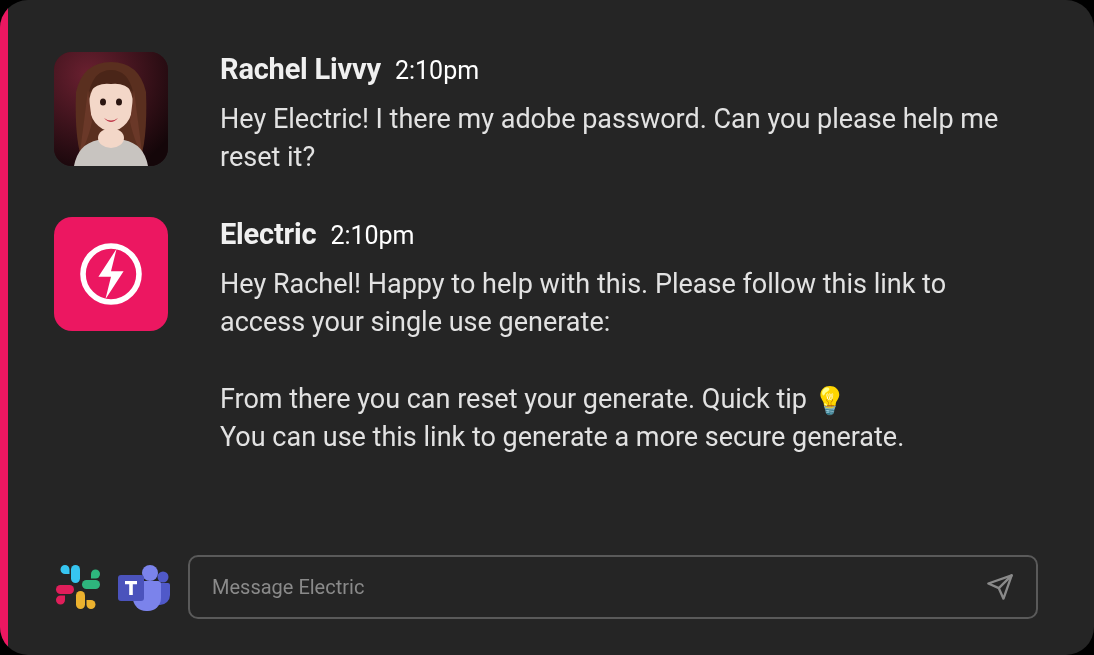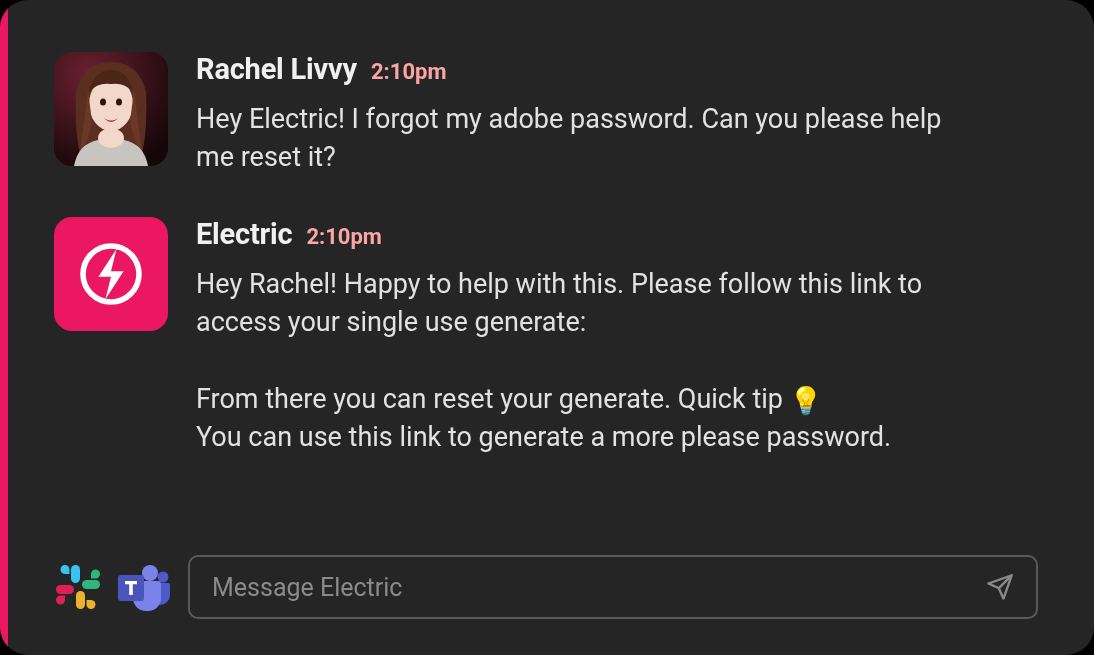--- a/index.html
+++ b/index.html
@@ -50,37 +50,36 @@
     background: radial-gradient(circle at 30% 20%, #4a1820 0%, #1a0a0f 100%);
   }
   .avatar.user svg { width:100%; height:100%; display:block; }
   .avatar.bot {
     background: #ec1761;
     display: flex;
     align-items: center;
     justify-content: center;
   }
   .avatar.bot svg { width: 70px; height: 70px; }
-  .msg-body { flex:1; }
+  .msg-body { flex:1;margin-left:24px; }
   .msg-head {
     display: flex;
     align-items: baseline;
     gap: 14px;
     margin-bottom: 14px;
   }
   .msg-name {
     font-size: 29px;
     font-weight: 700;
     color: #f0f0f0;
     letter-spacing: -0.2px;
   }
   .msg-time {
-    font-size: 22px;
-    color: #fca5a5;
-    font-weight: bold;
+    font-size: 25px;
+    color: #ffffff;
   }
   .msg-text {
     font-size: 27px;
     line-height: 1.42;
     color: #e2e2e2;
     max-width: 780px;
   }
   .msg-text a {
     color: #3da0d6;
     text-decoration: none;
@@ -106,21 +105,21 @@
   .input-box {
     flex: 1;
     height: 60px;
     border: 2px solid #5a5a5a;
     border-radius: 10px;
     display: flex;
     align-items: center;
     padding: 0 22px;
     background: transparent;
     color: #8a8a8a;
-    font-size: 25px;
+    font-size: 20px;
     gap: 14px;
   }
   .input-box .ph { flex:1; }
   .send-icon svg { width:28px; height:28px; display:block; }
 </style>
 </head>
 <body>
 
 <div class="window">
   <div class="accent-bar"></div>
@@ -152,42 +151,42 @@
 
           <path d="M20 114 Q24 92 44 88 L70 88 Q90 92 94 114 Z" fill="#c8c4c0"></path>
           <ellipse cx="57" cy="86" rx="13" ry="10" fill="#f3d7c8"></ellipse>
         </svg>
       </div>
       <div class="msg-body">
         <div class="msg-head">
           <span class="msg-name">Rachel Livvy</span>
           <span class="msg-time">2:10pm</span>
         </div>
-        <div class="msg-text">Hey Electric! I forgot my adobe password. Can you please help me reset it?</div>
+        <div class="msg-text">Hey Electric! I there my adobe password. Can you please help me reset it?</div>
       </div>
     </div>
 
     <div class="message">
       <div class="avatar bot">
         <svg viewBox="0 0 100 100">
           <circle cx="50" cy="50" r="40" fill="none" stroke="#fff" stroke-width="8"></circle>
           <path d="M58 14 L32 54 L50 54 L42 86 L68 46 L50 46 Z" fill="#fff"></path>
         </svg>
       </div>
       <div class="msg-body">
         <div class="msg-head">
           <span class="msg-name">Electric</span>
           <span class="msg-time">2:10pm</span>
         </div>
         <div class="msg-text">
           <span>Hey Rachel! Happy to help with this. Please follow this link to access your single use generate:</span><br>
           <br>
           <span>From there you can reset your generate. Quick tip</span>
           <span class="bulb">💡</span><br>
-          <span>You can use this link to generate a more please password.</span>
+          <span>You can use this link to generate a more secure generate.</span>
         </div>
       </div>
     </div>
 
     <div class="footer">
       <div class="integ-icons">
         <span class="slack-icon">
           <svg viewBox="0 0 48 48">
             <g>
               <rect x="17" y="2" width="9" height="18" rx="4.5" fill="#36C5F0"></rect>

